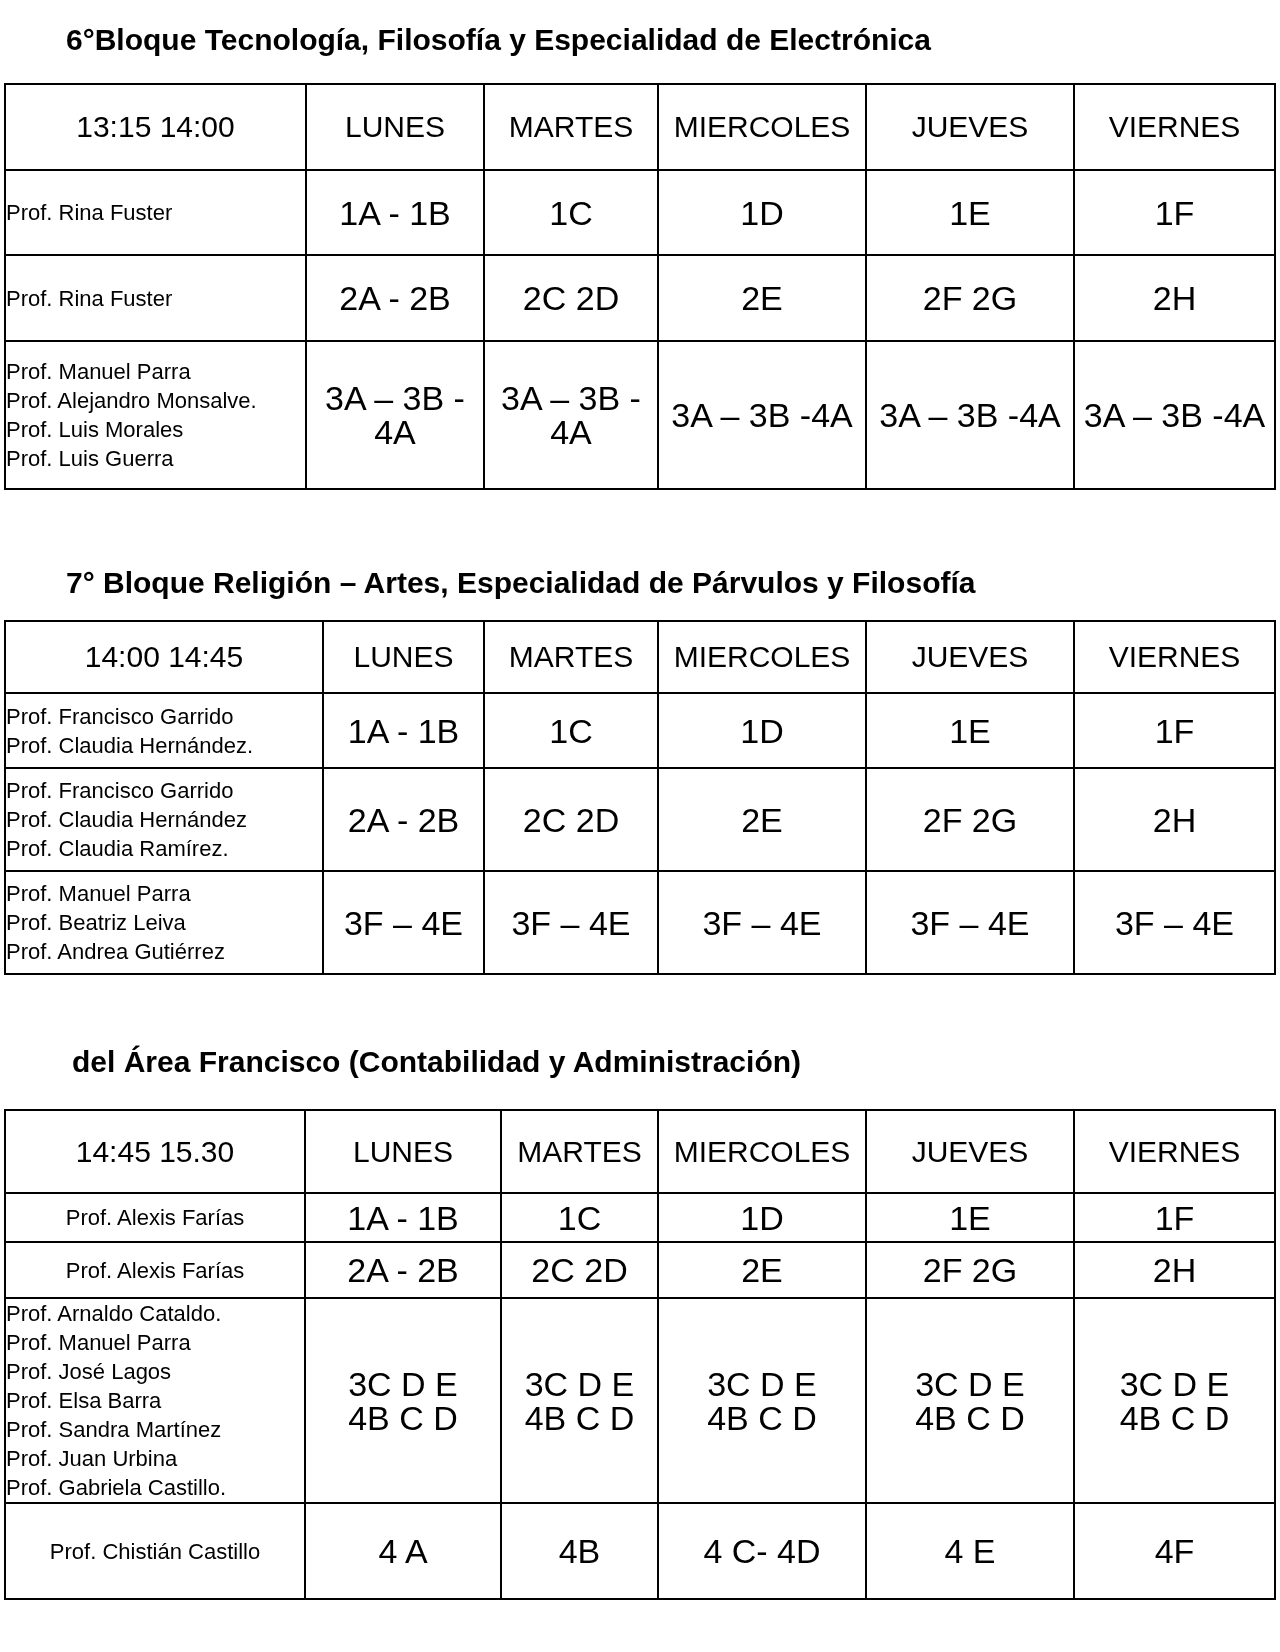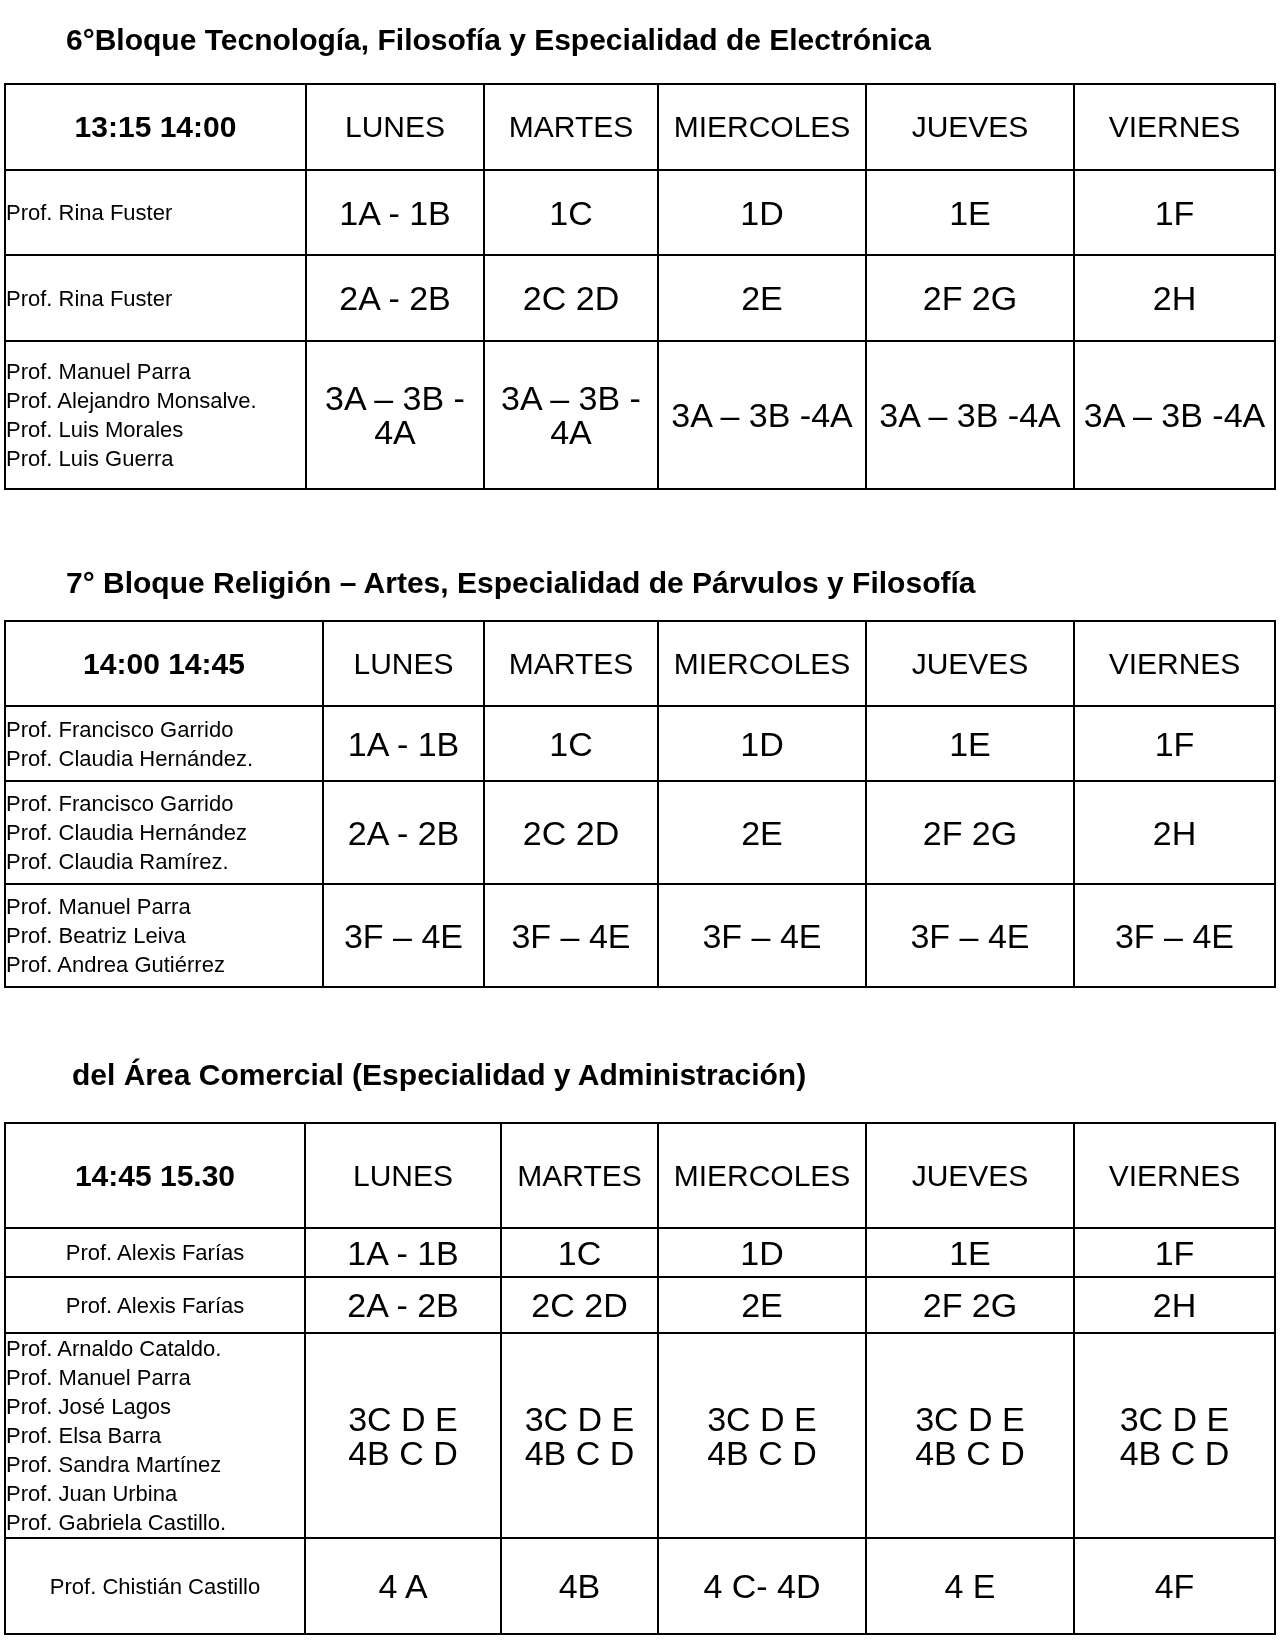--- a/index.html
+++ b/index.html
@@ -36,21 +36,21 @@
   #table1 { margin-top: 25px; }
   #table2 { margin-top: 19px; }
   #table3 { margin-top: 28px; }
   .sched td {
     border: 2px solid #000000;
     padding: 0;
     vertical-align: middle;
     overflow: hidden;
   }
   .time {
-    font-weight: bold;
+    font-weight: normal;
     font-size: 30px;
     text-align: center;
     border-radius: 22px;
   }
   .day {
     font-size: 30px;
     text-align: center;
   }
   .val {
     font-size: 34px;
@@ -133,21 +133,21 @@
 <table id="table2" class="sched">
   <colgroup>
     <col style="width:318px">
       <col style="width:161px">
       <col style="width:174px">
     <col style="width:208px">
       <col style="width:208px">
       <col style="width:201px">
   </colgroup>
   <tbody>
-      <tr style="height:85px">
+      <tr style="height:72px">
     <td class="time">14:00 14:45</td>
     <td class="day">LUNES</td>
     <td class="day">MARTES</td>
     <td class="day">MIERCOLES</td>
     <td class="day">JUEVES</td>
     <td class="day">VIERNES</td>
   </tr>
   <tr style="height:75px">
     <td class="profs">
       <div>Prof. Francisco Garrido</div>
@@ -180,34 +180,34 @@
     <td class="val">3F – 4E</td>
     <td class="val">3F – 4E</td>
     <td class="val">3F – 4E</td>
     <td class="val">3F – 4E</td>
     <td class="val">3F – 4E</td>
   </tr>
 </tbody>
   </table>
 
 <div id="title3" class="block-title">
-  <div class="t3line2">del Área Comercial (Especialidad y Administración)</div>
+  <div class="t3line2">del Área Francisco (Contabilidad y Administración)</div>
 </div>
 
 <table id="table3" class="sched">
   <colgroup>
     <col style="width:300px">
       <col style="width:196px">
       <col style="width:157px">
     <col style="width:208px">
       <col style="width:208px">
       <col style="width:201px">
   </colgroup>
   <tbody>
-      <tr style="height:105px">
+      <tr style="height:83px">
     <td class="time">14:45 15.30</td>
     <td class="day">LUNES</td>
     <td class="day">MARTES</td>
     <td class="day">MIERCOLES</td>
     <td class="day">JUEVES</td>
     <td class="day">VIERNES</td>
   </tr>
   <tr style="height:49px">
     <td class="profs center">
       <div>Prof. Alexis Farías</div>

